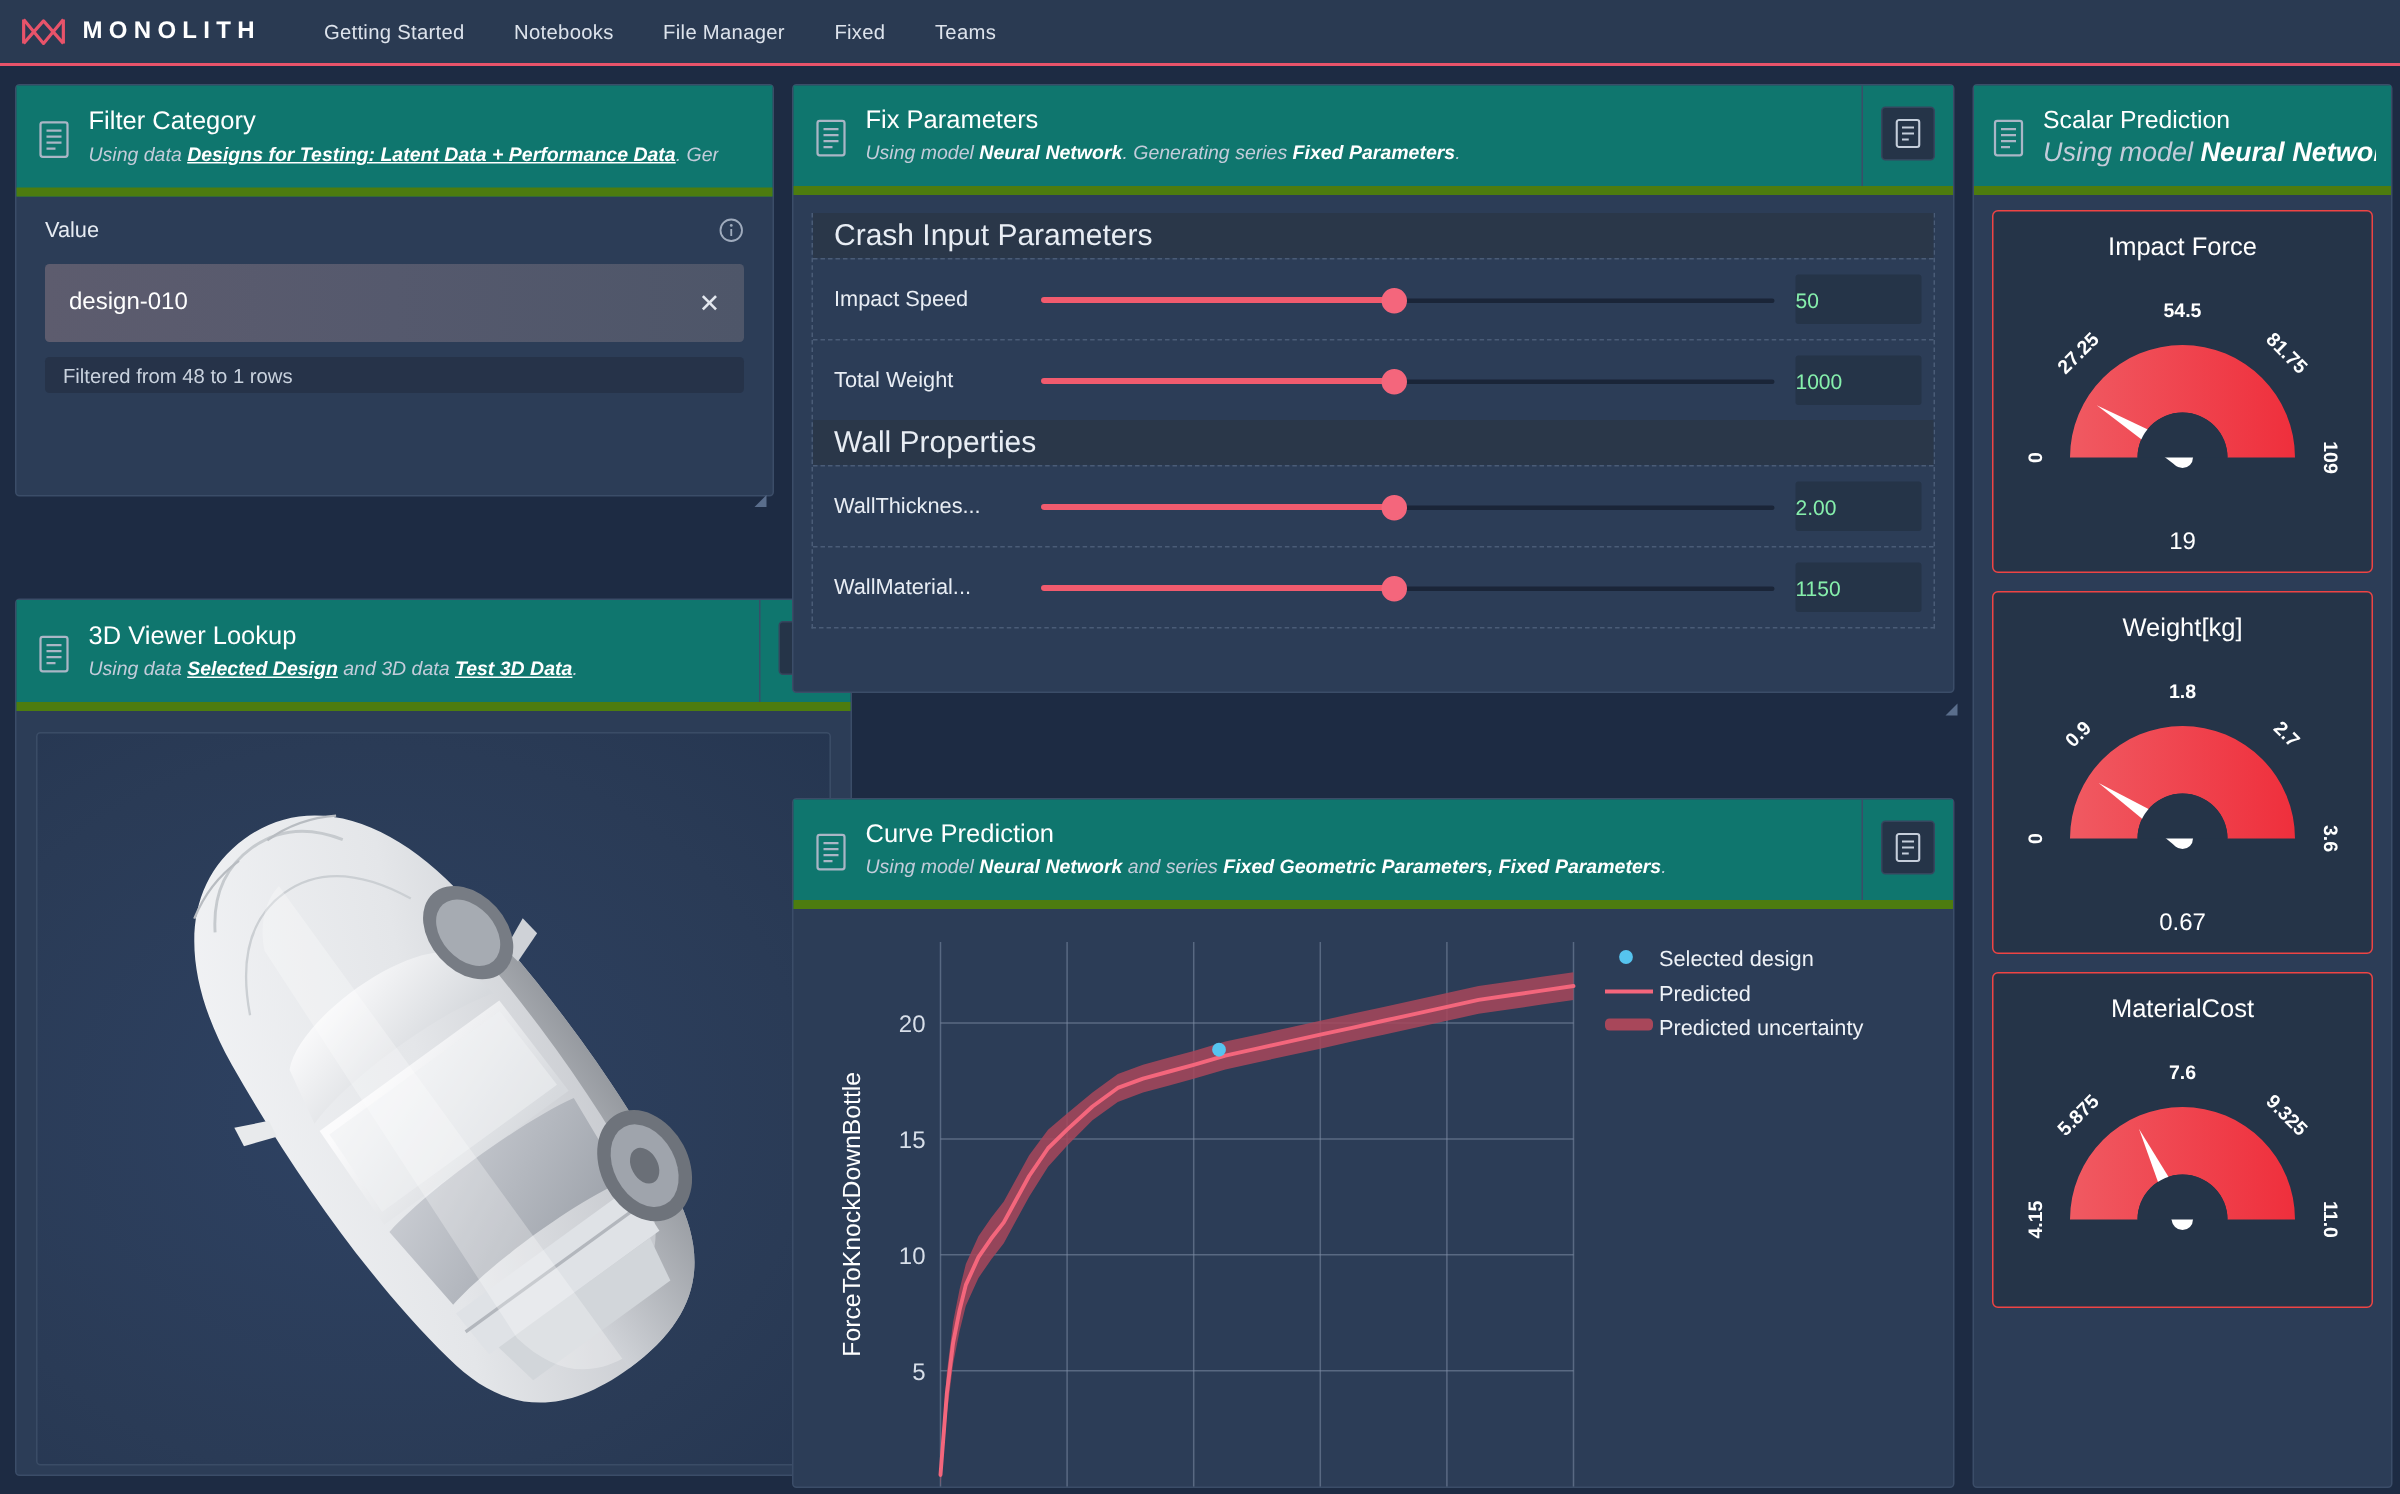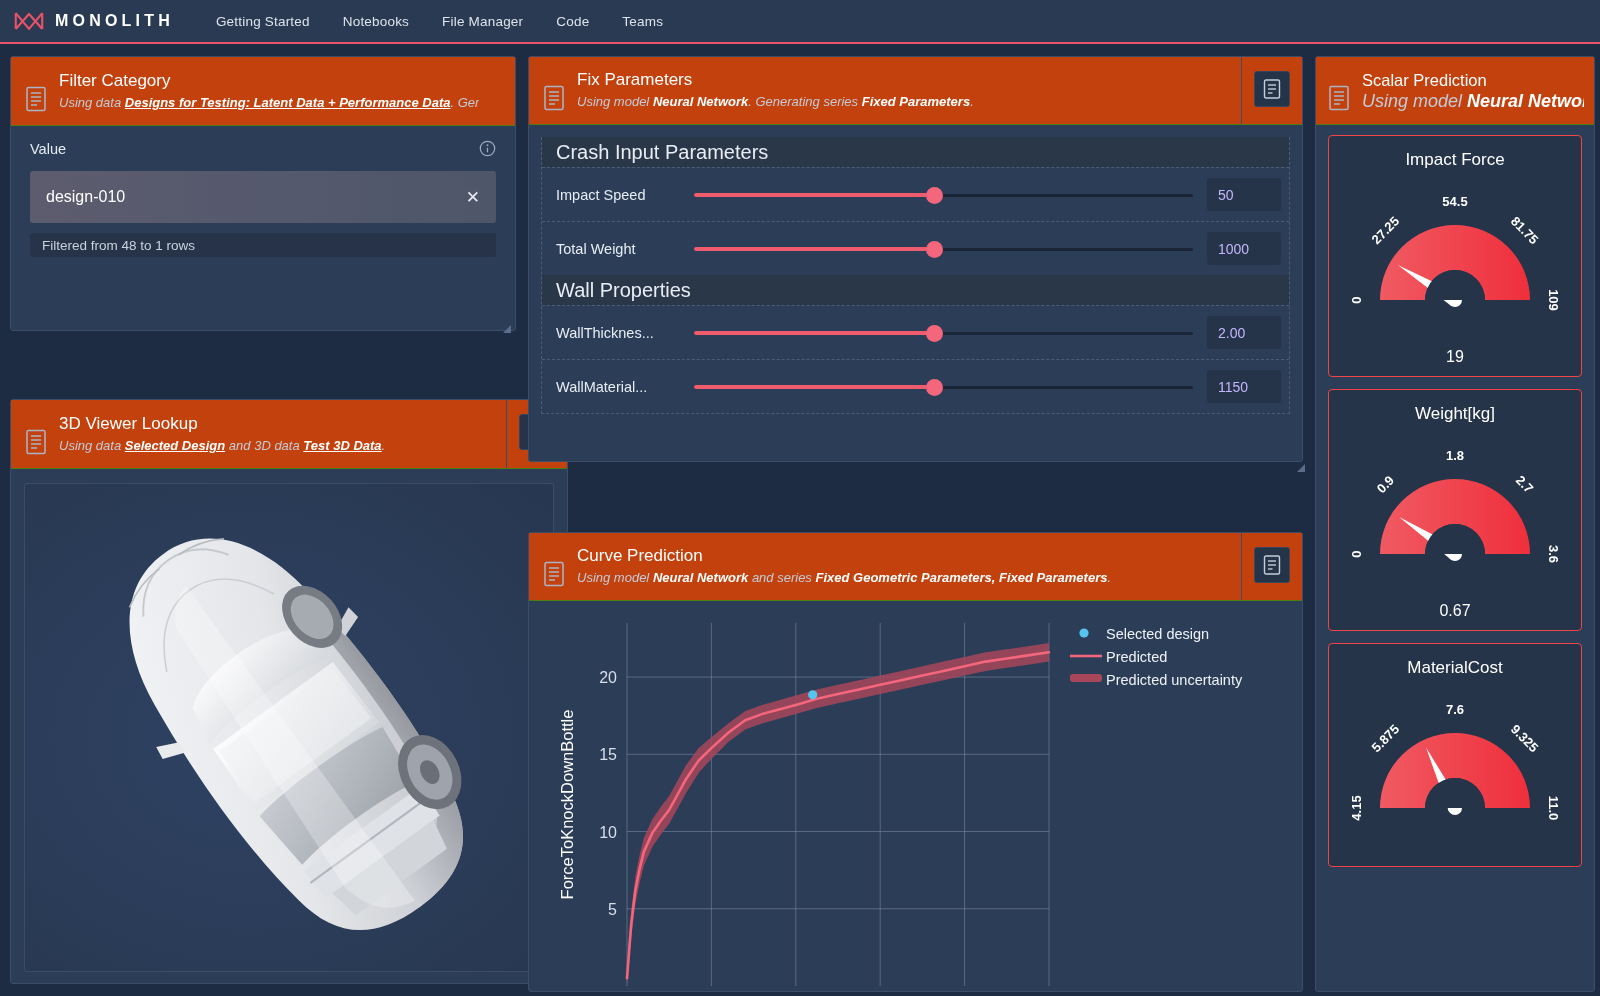--- a/index.html
+++ b/index.html
@@ -38,24 +38,24 @@
   }
 
   
   .card {
     position: absolute;
     background: #2c3d57;
     border: 1px solid #3b4d68;
     border-radius: 3px;
   }
   .card-head {
-    display: flex; align-items: flex-end;
+    display: flex; align-items: center;
     padding: 14px 12px 13px 14px;
-    border-bottom: 1px solid #4d7c0f;
-    background: #c2410c;
+    border-bottom: 6px solid #4d7c0f;
+    background: #0f766e;
     position: relative;
     min-height: 62px;
   }
   .doc-icon { width: 22px; height: 26px; flex: 0 0 auto; margin-top: 2px; }
   .head-text { margin-left: 12px; overflow: hidden; }
   .card-title {
     color: #ffffff; font-size: 17px; font-weight: 400;
     line-height: 20px; white-space: nowrap;
   }
   .card-sub {
@@ -148,24 +148,24 @@
     position: absolute; left: 0; top: 8px; height: 4px;
     background: #f15b6e; border-radius: 2px;
   }
   .slider-track .knob {
     position: absolute; top: 3px; width: 15px; height: 15px;
     margin-left: -7px; border-radius: 50%;
     background: #f4667c; box-shadow: 0 0 0 1px #f4667c;
     cursor: grab;
   }
   .param-value {
-    width: 74px; flex: 0 0 auto; height: 33px;
+    width: 84px; flex: 0 0 auto; height: 33px;
     background: #253448; border-radius: 2px;
-    display: flex; align-items: center; padding-left: 11px;
-    color: #c4b5fd; font-size: 14px;
+    display: flex; align-items: center; 
+    color: #86efac; font-size: 14px;
   }
 
   
   #curve-card { left: 528px; top: 488px; width: 775px; height: 460px; }
   #curve-card .card-head { min-height: 62px; padding-top: 13px; }
   .curve-body { position: relative; height: calc(100% - 62px); }
   .chart-area { position: absolute; left: 0; top: 0; right: 0; bottom: 0; }
   svg.chart { display: block; }
   .ytick-txt { fill: #d8dfe9; font-size: 16px; font-family: "Liberation Sans", sans-serif; }
   .ylabel-txt { fill: #ffffff; font-size: 16.5px; font-family: "Liberation Sans", sans-serif; }
@@ -195,21 +195,21 @@
       <path d="M2 3 L2 21 M32 3 L32 21" stroke="#e8536a" stroke-width="2.4" fill="none"></path>
       <path d="M2 3 L17 21 L32 3" stroke="#e8536a" stroke-width="2.4" fill="none" stroke-linejoin="round"></path>
       <path d="M2 21 L17 4 L32 21" stroke="#e8536a" stroke-width="2.4" fill="none" stroke-linejoin="round"></path>
     </svg>
     <span class="logo-text">MONOLITH</span>
   </div>
   <div class="nav-items">
     <span class="nav-item">Getting Started</span>
     <span class="nav-item">Notebooks</span>
     <span class="nav-item">File Manager</span>
-    <span class="nav-item">Code</span>
+    <span class="nav-item">Fixed</span>
     <span class="nav-item">Teams</span>
   </div>
 </div>
 
 <div class="workspace">
 
   <div class="card" id="filter-card">
     <div class="card-head">
       <svg class="doc-icon" viewBox="0 0 22 26">
         <rect x="2" y="1.5" width="18" height="23" rx="1.5" fill="none" stroke="#aab6c6" stroke-width="1.5"></rect>

